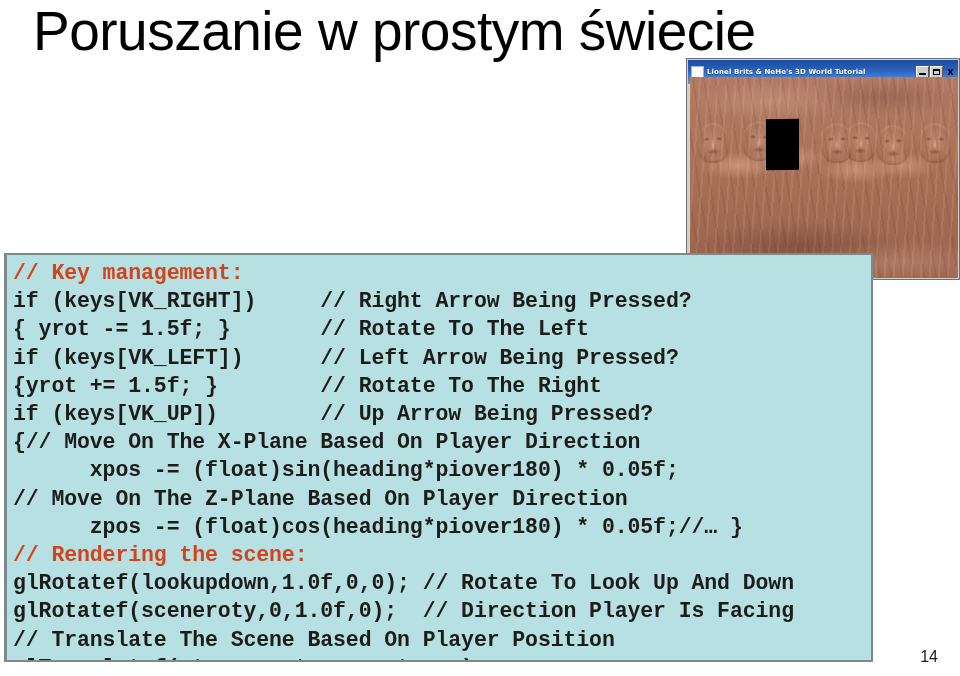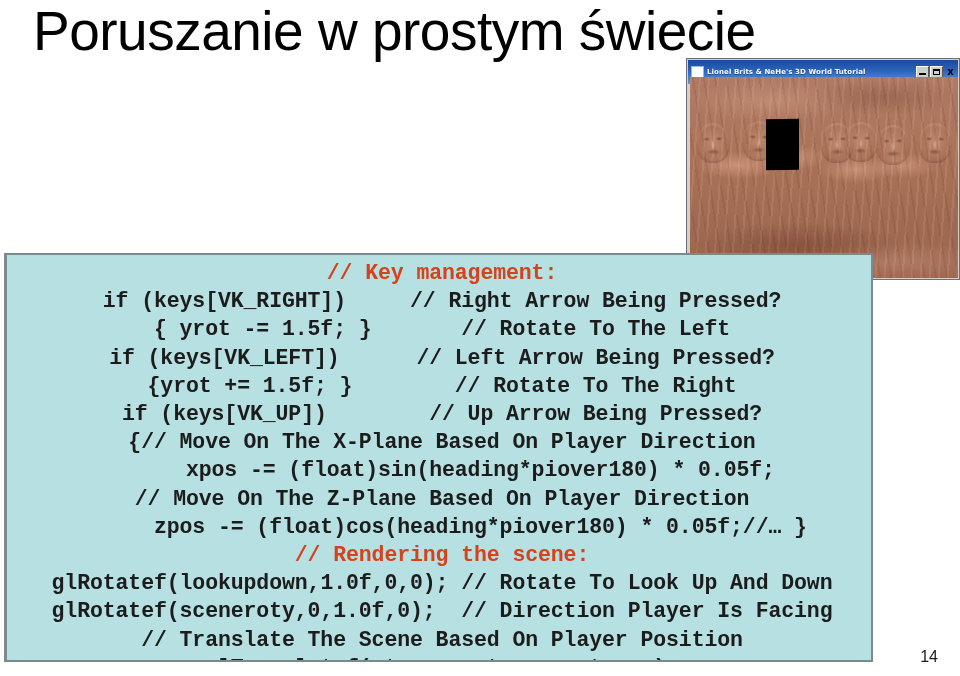--- a/index.html
+++ b/index.html
@@ -182,21 +182,20 @@
     font-size: 21.5px;
     font-weight: bold;
     line-height: 28.2px;
     color: #1c1c1c;
     letter-spacing: -0.1px;
     white-space: pre;
     overflow: hidden;
   }
   .code-line {
     white-space: pre;
-    text-align: center;
   }
   .code-line.comment-red {
     color: #d4441c;
   }
 
   
   #page-number {
     position: absolute;
     right: 22px;
     bottom: 10px;

